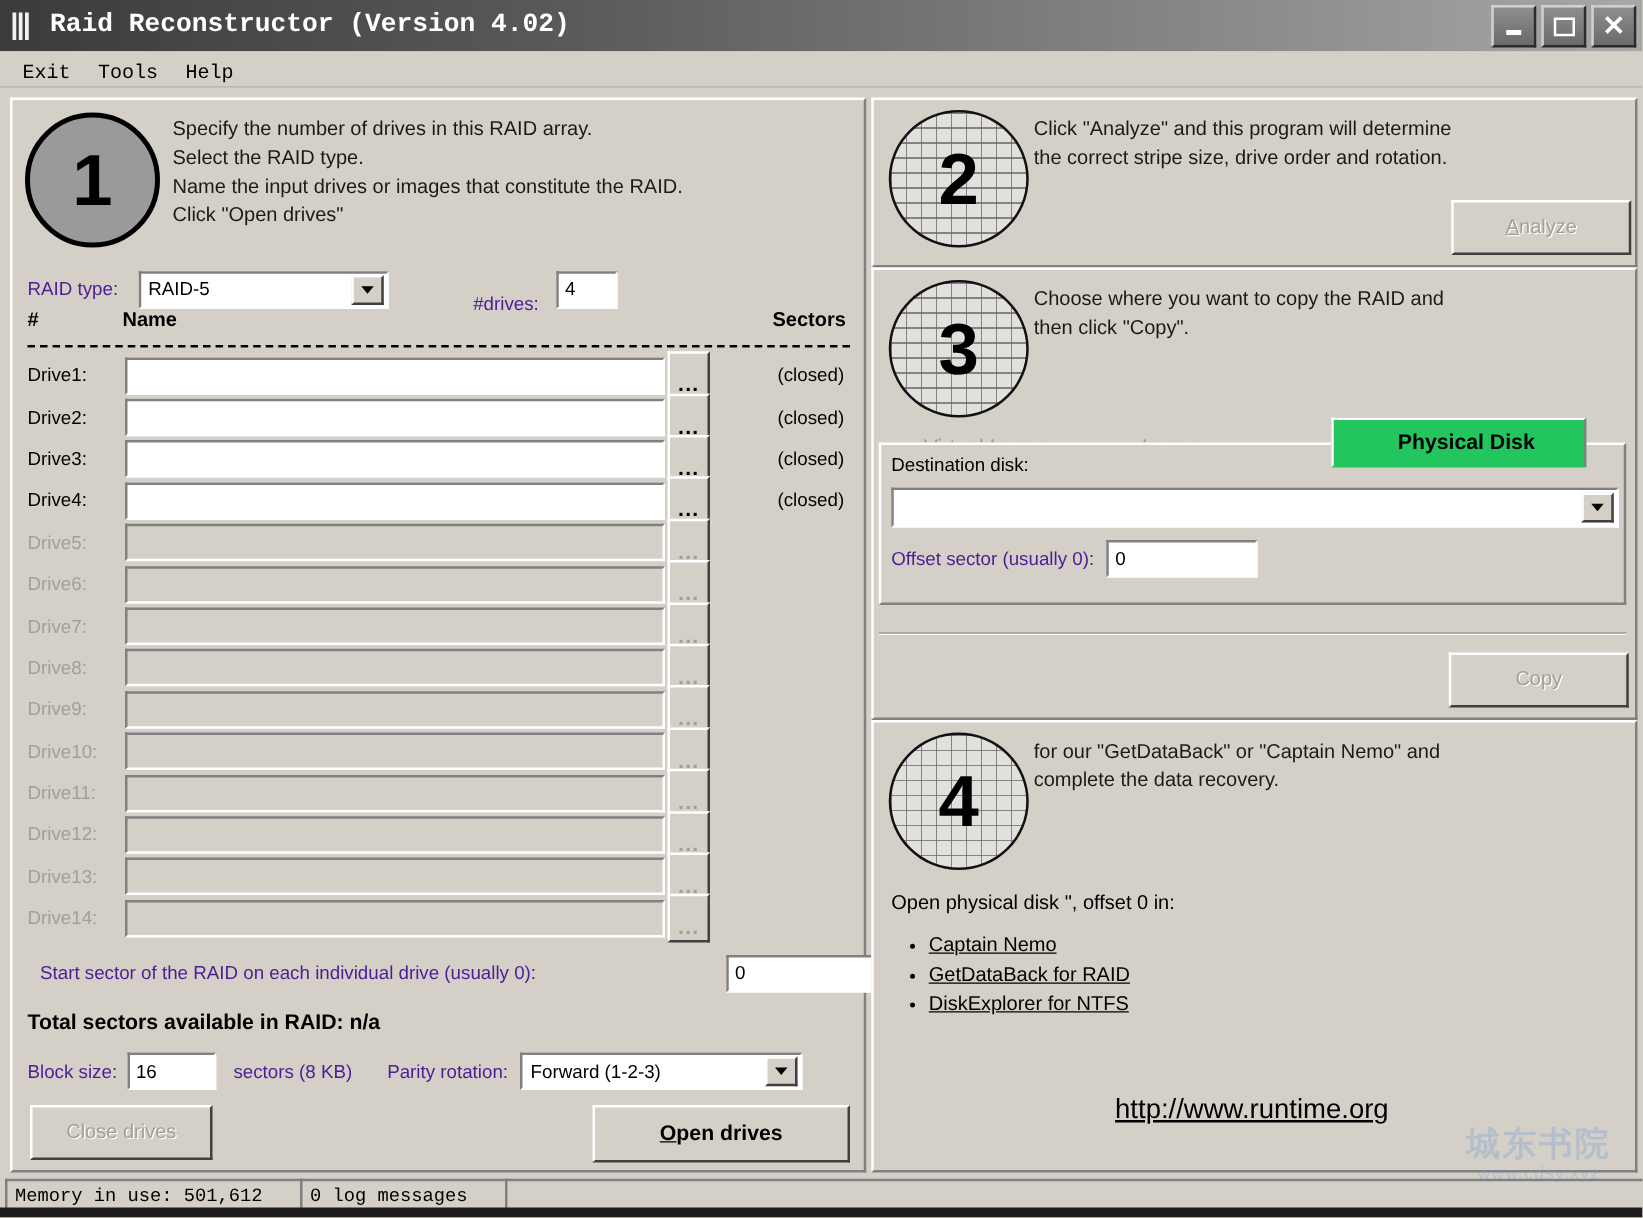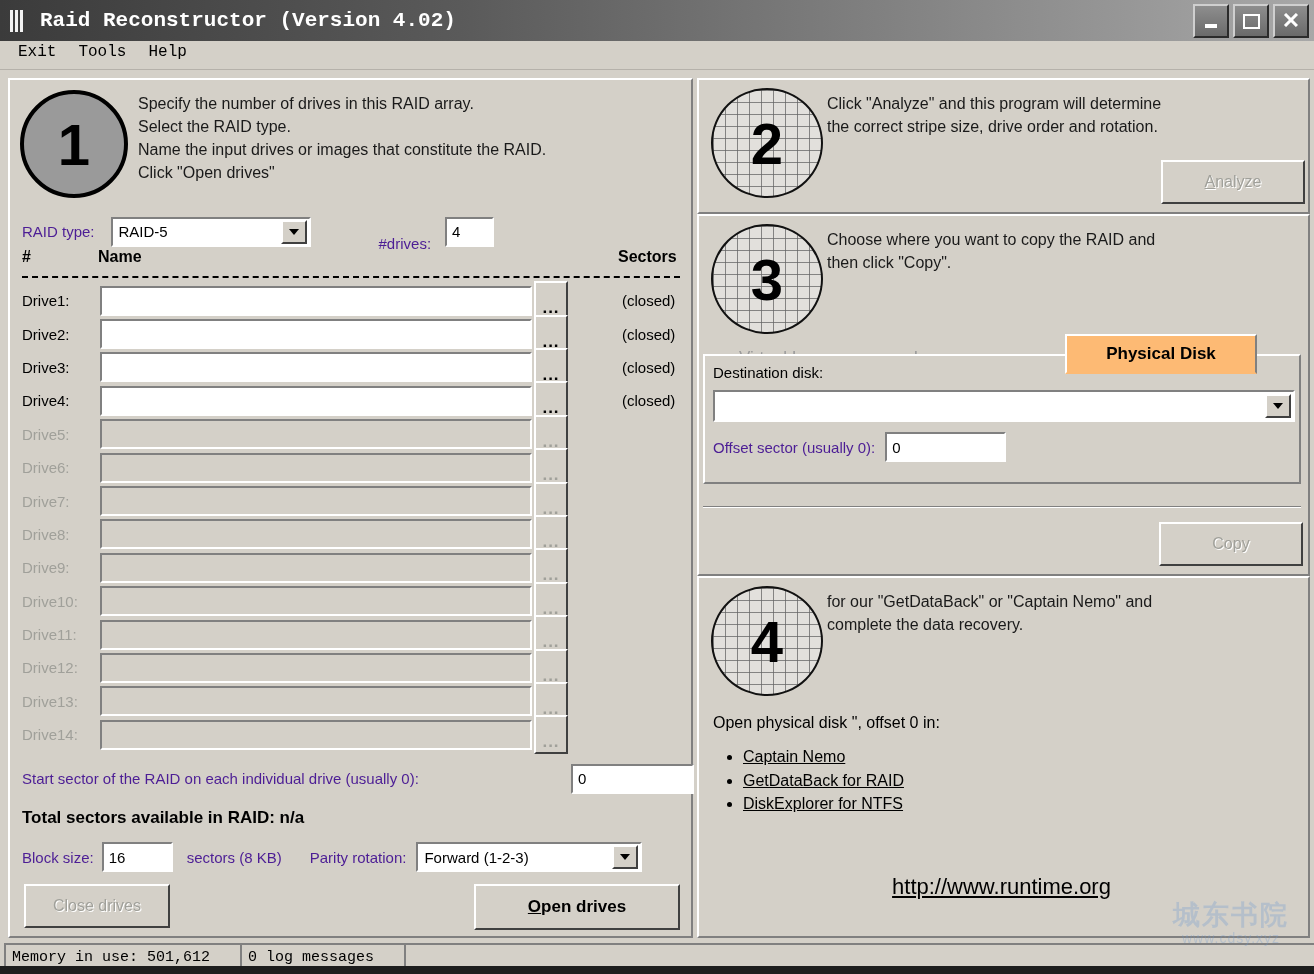--- a/index.html
+++ b/index.html
@@ -39,21 +39,21 @@
   .win-btn .gl-min{width:12px;height:4px;background:#fff;margin-top:10px;}
   .win-btn .gl-max{width:13px;height:11px;border:2px solid #fff;}
   .win-btn .gl-close{
     color:#fff;font-size:22px;line-height:18px;font-weight:bold;
     font-family:"Liberation Sans",sans-serif;
   }
 
   
   .menubar{
     position:absolute;left:0;top:41px;width:1314px;height:28px;
-    background:#d4d0c8;display:flex;align-items:flex-start;
+    background:#d4d0c8;display:flex;align-items:flex-end;
     border-bottom:1px solid #b5b1aa;
   }
   .menu-item{
     font-family:"Liberation Mono","DejaVu Sans Mono",monospace;
     font-size:16px;color:#000;padding:2px 8px;margin-left:6px;cursor:default;
   }
   .menu-item:first-child{margin-left:10px;}
 
   
   .panel{
@@ -137,21 +137,21 @@
   .drow .dbtn{
     margin-left:2px;width:30px;height:31px;background:#d4d0c8;
     border:2px solid;border-color:#fff #404040 #404040 #fff;
     display:flex;align-items:flex-end;justify-content:center;
     font-weight:bold;font-size:17px;line-height:13px;color:#000;letter-spacing:1px;
     padding-bottom:4px;
   }
   .drow .dbtn.dis{color:#a0a09a;}
   .drow .dstat{position:absolute;left:600px;font-size:15px;color:#000;}
 
-  .startrow{position:absolute;left:12px;top:690px;width:660px;display:flex;align-items:center;}
+  .startrow{position:absolute;left:22px;top:690px;width:660px;display:flex;align-items:center;}
   .totalrow{position:absolute;left:12px;top:728px;font-weight:bold;font-size:17px;}
   .blockrow{position:absolute;left:12px;top:762px;display:flex;align-items:center;}
 
   .btn{
     background:#d4d0c8;color:#000;
     border:2px solid;border-color:#fff #404040 #404040 #fff;
     display:flex;align-items:center;justify-content:center;
     font-size:16px;font-family:"Liberation Sans",sans-serif;
   }
   .btn.dis{color:#a0a09a;text-shadow:1px 1px 0 #fff;}
@@ -167,23 +167,24 @@
 
   
   #s3text{left:128px;top:12px;}
   .tabs{position:absolute;left:4px;top:124px;width:598px;height:34px;}
   .tab{
     position:absolute;bottom:0;height:32px;
     display:flex;align-items:center;justify-content:center;
     font-size:17px;background:#d4d0c8;color:#9a9a9a;
   }
   .tab.active{
-    background:#fdba74;color:#000;font-weight:bold;height:36px;
+    background:#22c55e;color:#000;font-weight:bold;height:36px;
     border:2px solid;border-color:#fff #808080 transparent #fff;
     z-index:3;
+    padding-left:12px;
   }
   .tabpane{
     position:absolute;left:4px;top:138px;width:594px;height:126px;
     background:#d4d0c8;
     border:2px solid;border-color:#fff #808080 #808080 #fff;
   }
   .tabpane .ttl{position:absolute;left:8px;top:8px;font-size:15px;}
   #dest-combo{position:absolute;left:8px;top:34px;width:578px;height:28px;}
   .offrow{position:absolute;left:8px;top:76px;display:flex;align-items:center;}
   #copy-btn{position:absolute;left:460px;top:306px;width:140px;height:40px;}

